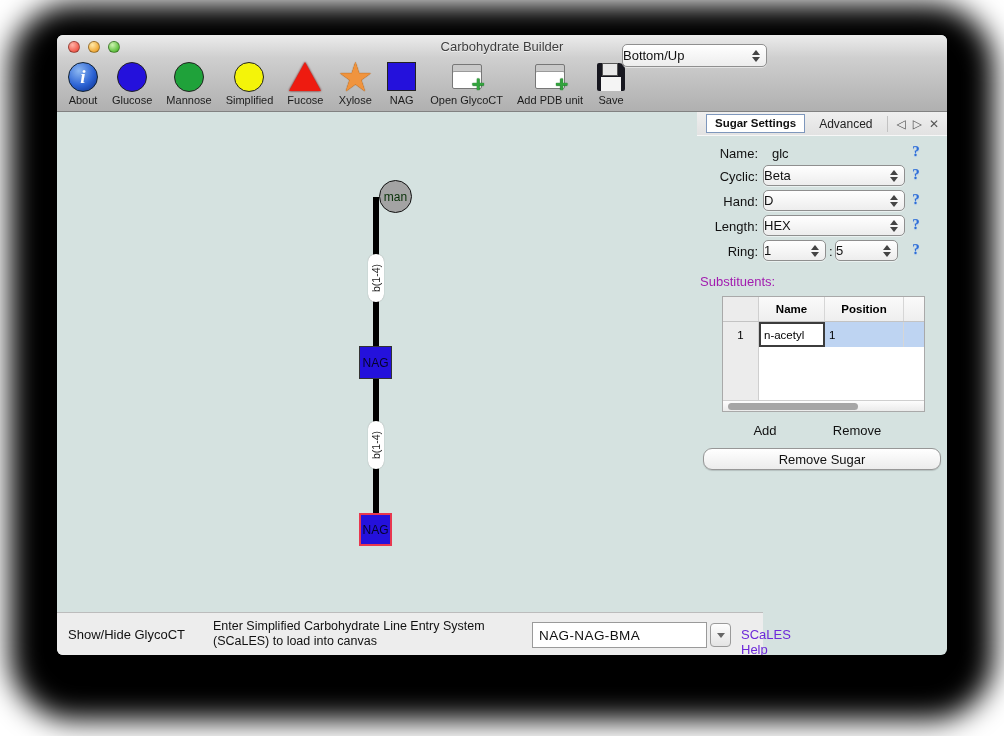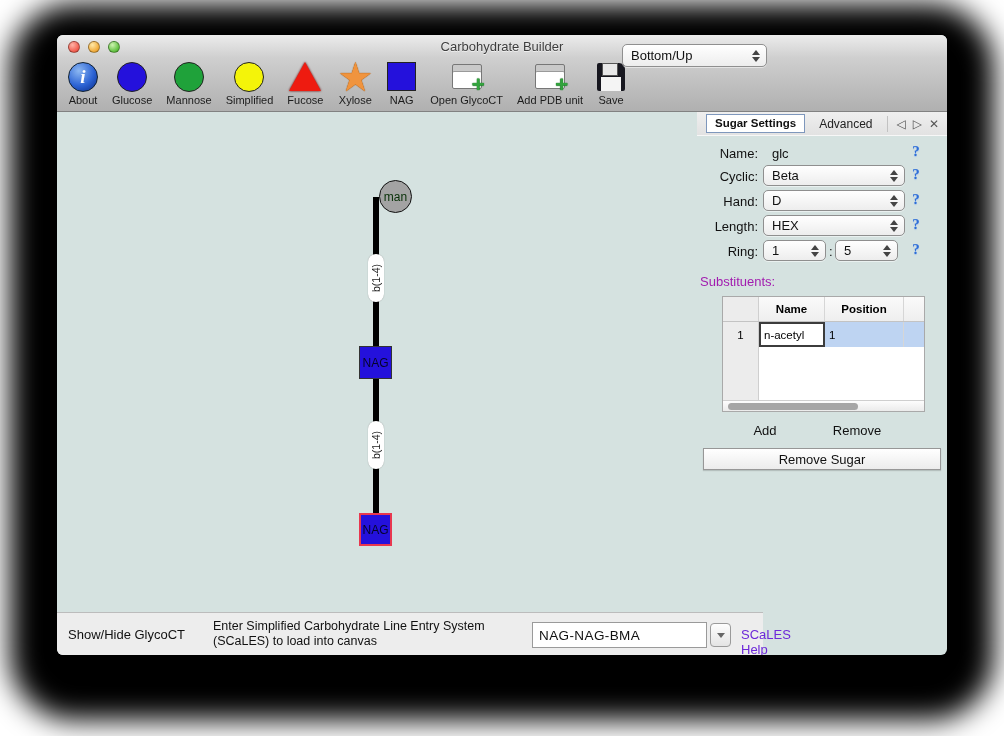--- a/index.html
+++ b/index.html
@@ -52,21 +52,21 @@
   .floppy { position:relative; width:28px; height:28px; background:#17171f;
     border-radius:2px 6px 2px 2px; }
   .floppy:before { content:""; position:absolute; left:5px; top:0; width:14px; height:11px;
     background:#e8e8e8; border:1px solid #555; }
   .floppy:after { content:""; position:absolute; left:4px; top:14px; width:20px; height:14px;
     background:#f4f4f4; }
 
   .combo { position:relative; background:linear-gradient(#ffffff,#ededed);
     border:1px solid #8f8f8f; border-radius:5px; display:flex; align-items:center;
     box-shadow:0 1px 0 rgba(255,255,255,.5); }
-  .combo .val { flex:1; font-size:13px; color:#111; padding-left:8px; white-space:nowrap; overflow:hidden; }
+  .combo .val { flex:1; font-size:13px; color:#111; padding-left:0; white-space:nowrap; overflow:hidden; }
   .combo .arrows { width:16px; display:flex; flex-direction:column; align-items:center; gap:2px; margin-right:2px; }
   .combo .arrows i { display:block; width:0; height:0; }
   .combo .arrows i.up { border-left:4px solid transparent; border-right:4px solid transparent; border-bottom:5px solid #444; }
   .combo .arrows i.dn { border-left:4px solid transparent; border-right:4px solid transparent; border-top:5px solid #444; }
   .tb-combo { position:absolute; left:565px; top:9px; width:145px; height:23px; }
 
   
   .content { position:absolute; left:0; top:77px; width:890px; height:500px; background:#d5e2e0; }
 
   .edge { position:absolute; background:#000; }
@@ -114,21 +114,21 @@
     justify-content:flex-start; padding-left:3px; }
   .st-row .st-c2 { justify-content:flex-start; padding-left:4px; }
   .st-body-fill { display:flex; height:53px; }
   .st-scroll { height:11px; border-top:1px solid #cfcfcf; background:linear-gradient(#fdfdfd,#ebebeb);
     position:relative; }
   .st-thumb { position:absolute; left:5px; top:2px; width:130px; height:7px;
     background:#a6a6a6; border-radius:4px; }
 
   .txt-btn { position:absolute; font-size:13px; color:#111; text-align:center; }
   .big-btn { position:absolute; left:646px; top:336px; width:238px; height:22px;
-    background:linear-gradient(#ffffff,#ececec); border:1px solid #979797; border-radius:0;
+    background:linear-gradient(#ffffff,#ececec); border:1px solid #979797; border-radius:9px;
     font-size:13px; color:#111; display:flex; align-items:center; justify-content:center;
     box-shadow:0 1px 1px rgba(0,0,0,.15); }
 
   
   .bottombar { position:absolute; left:0; top:577px; width:706px; height:43px;
     background:#ededed; border-top:1px solid #bcbcbc; }
   .bb-showhide { position:absolute; left:11px; top:14px; font-size:13px; color:#111; }
   .bb-prompt { position:absolute; left:156px; top:6px; width:325px; font-size:12.5px;
     line-height:15px; color:#111; }
   .bb-input { position:absolute; left:475px; top:9px; width:175px; height:26px;

